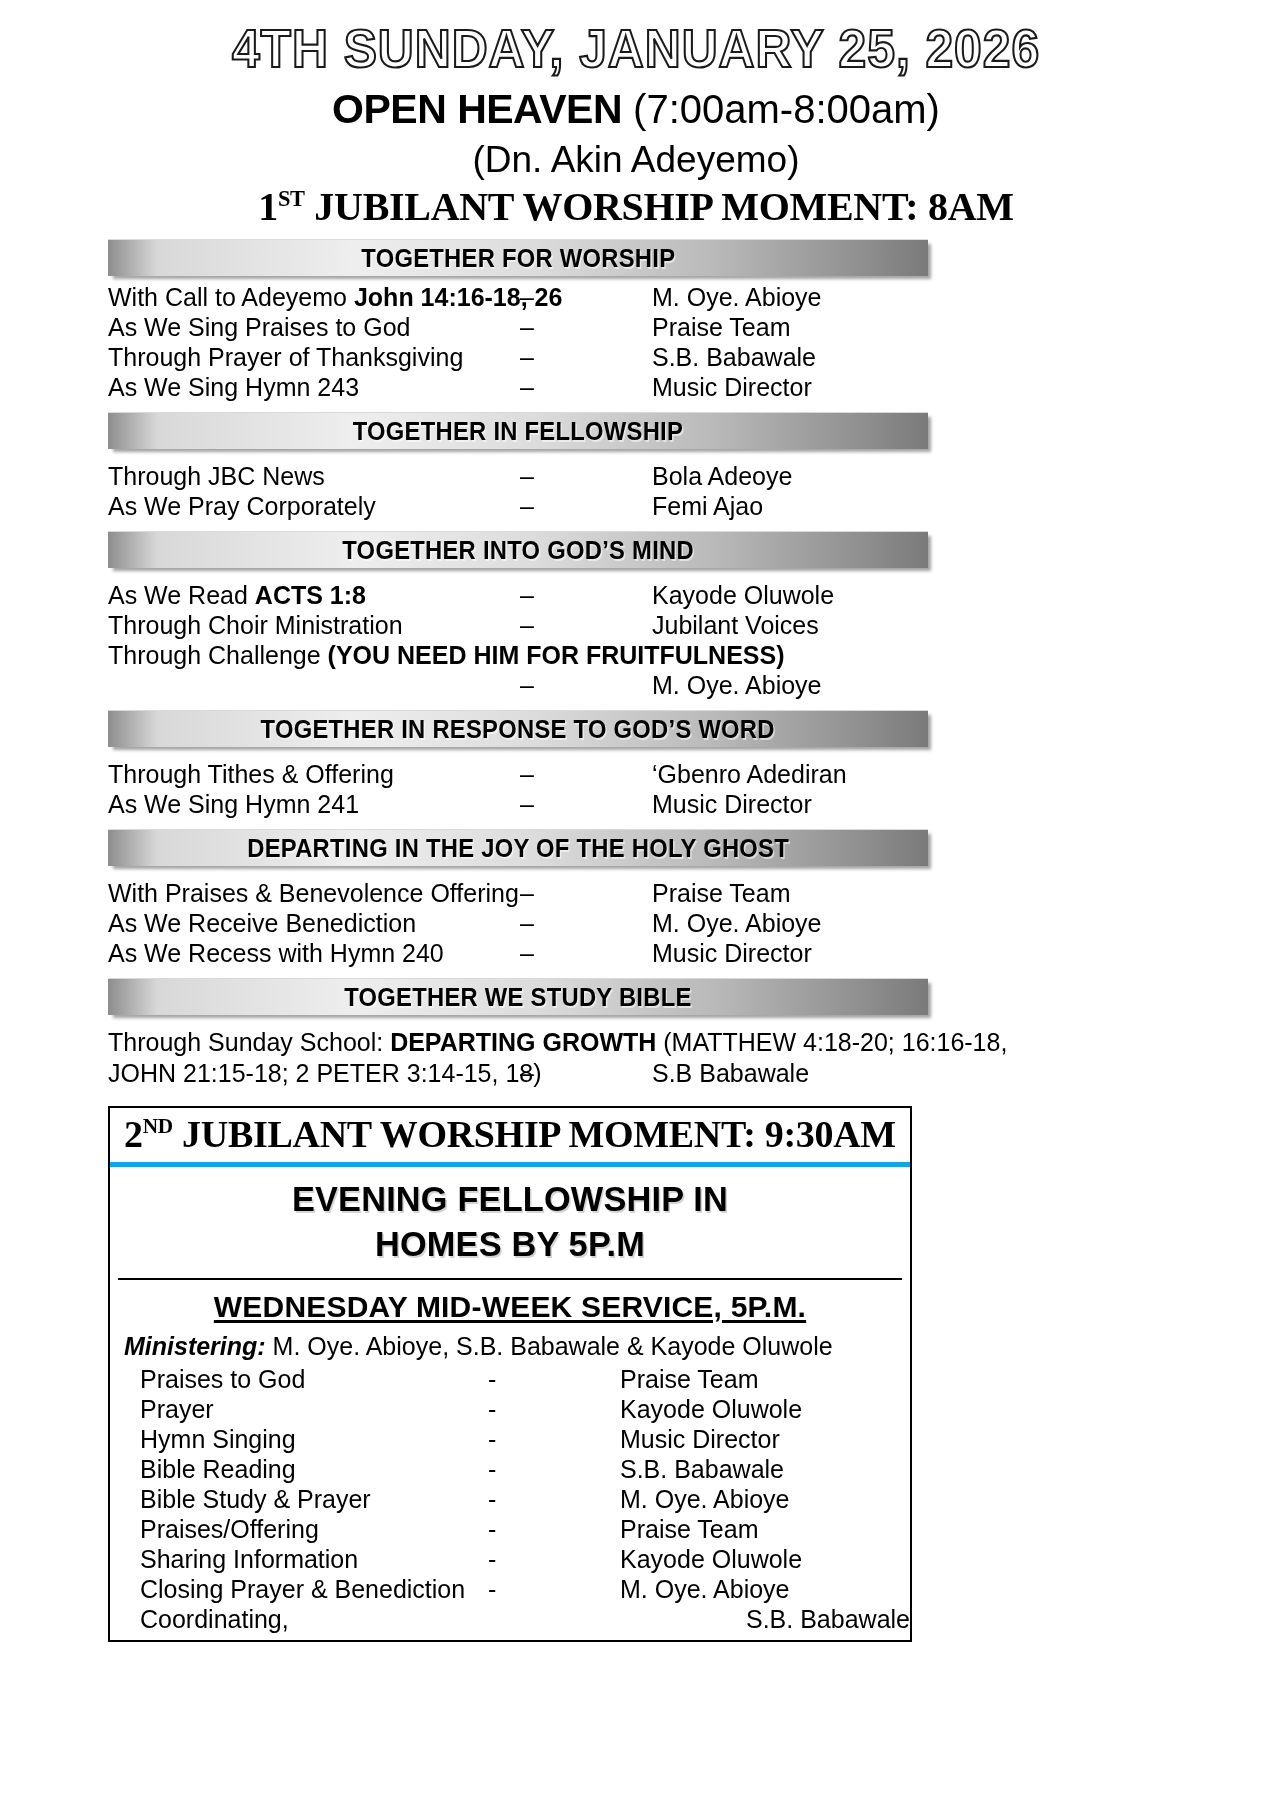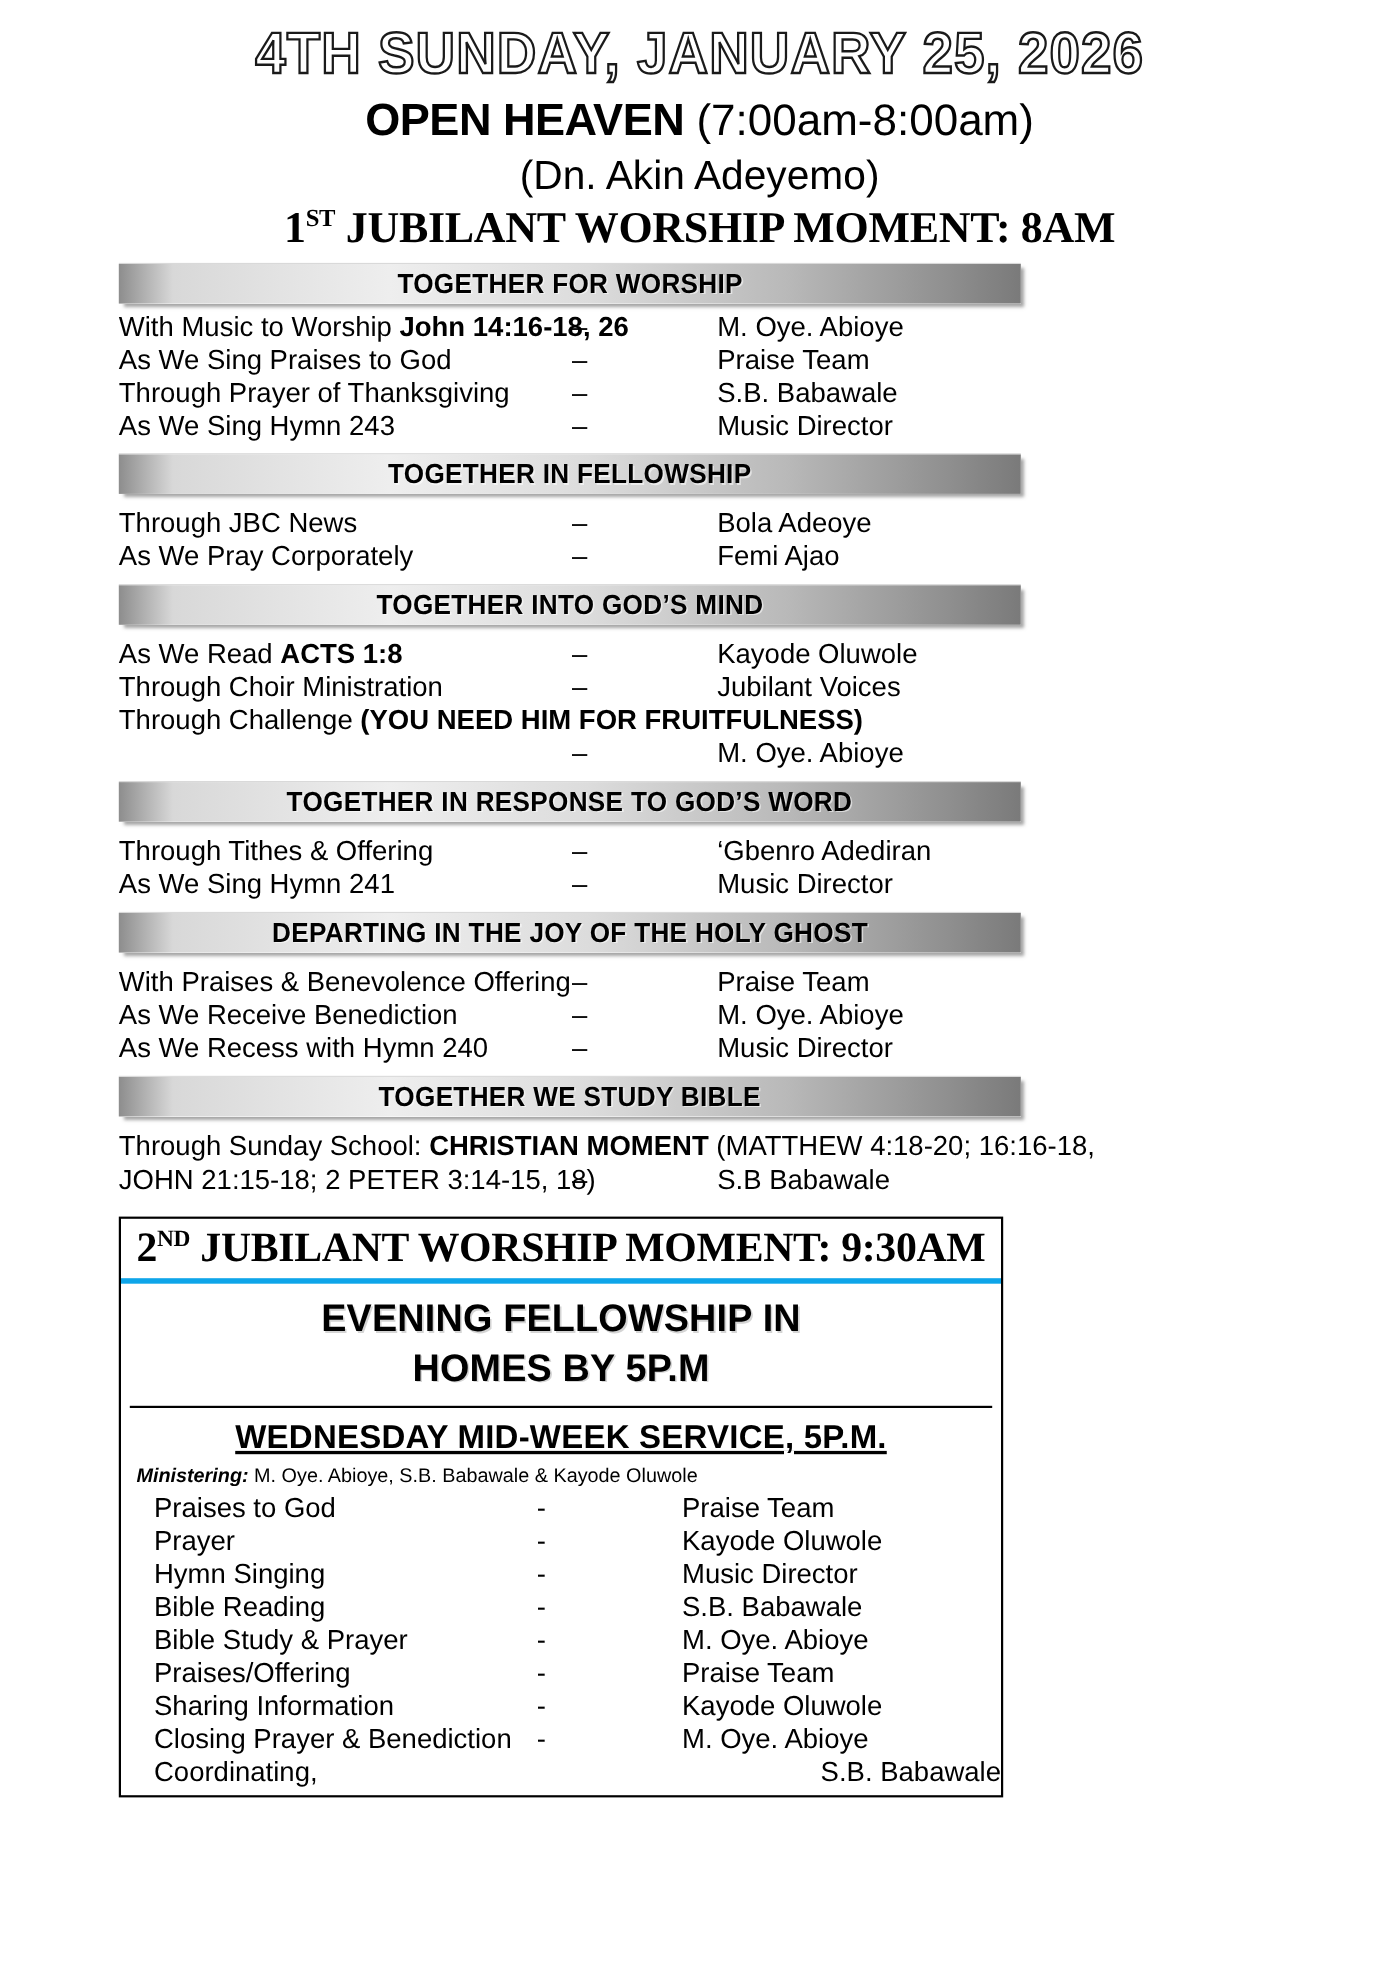--- a/index.html
+++ b/index.html
@@ -178,21 +178,21 @@
     text-align: center;
     font-weight: 700;
     font-size: 30px;
     line-height: 1.2;
     padding: 9px 0 4px 0;
     text-decoration: underline;
     text-underline-offset: 3px;
     letter-spacing: 0.2px;
   }
   .fb-ministering {
-    font-size: 18px;
+    font-size: 25px;
     line-height: 1.2;
     padding: 2px 0 3px 14px;
     white-space: nowrap;
   }
   .fb-ministering i {
     font-weight: 700;
     font-style: italic;
   }
   .wrows { padding: 0 0 6px 30px; }
   .wrow {
@@ -223,21 +223,21 @@
 
   <div class="hdr-moment"><span>1</span><sup>ST</sup><span> JUBILANT WORSHIP MOMENT: 8AM</span></div>
 
   <div class="barwrap">
     <div class="bar">
         <span>TOGETHER FOR WORSHIP</span>
       </div>
   </div>
   <div class="rows">
     <div class="row">
-      <div class="item"><span>With Music to Worship </span><b>John 14:16-18, 26</b></div>
+      <div class="item"><span>With Call to Adeyemo </span><b>John 14:16-18, 26</b></div>
       <div class="dash">–</div>
       <div class="who">M. Oye. Abioye</div>
     </div>
     <div class="row">
       <div class="item">As We Sing Praises to God</div>
       <div class="dash">–</div>
       <div class="who">Praise Team</div>
     </div>
     <div class="row">
       <div class="item">Through Prayer of Thanksgiving</div>
@@ -338,21 +338,21 @@
     </div>
   </div>
 
   <div class="barwrap">
     <div class="bar">
         <span>TOGETHER WE STUDY BIBLE</span>
       </div>
   </div>
   <div class="rows">
     <div class="gap-sm"></div>
-    <div class="wrapline"><span>Through Sunday School: </span><b>CHRISTIAN MOMENT</b><span> (MATTHEW 4:18-20; 16:16-18,</span></div>
+    <div class="wrapline"><span>Through Sunday School: </span><b>DEPARTING GROWTH</b><span> (MATTHEW 4:18-20; 16:16-18,</span></div>
     <div class="row">
       <div class="item">JOHN 21:15-18; 2 PETER 3:14-15, 18)</div>
       <div class="dash">–</div>
       <div class="who">S.B Babawale</div>
     </div>
   </div>
 
   <div class="framebox">
 
     <div class="fb-2nd"><span>2</span><sup>ND</sup><span> JUBILANT WORSHIP MOMENT: 9:30AM</span></div>

